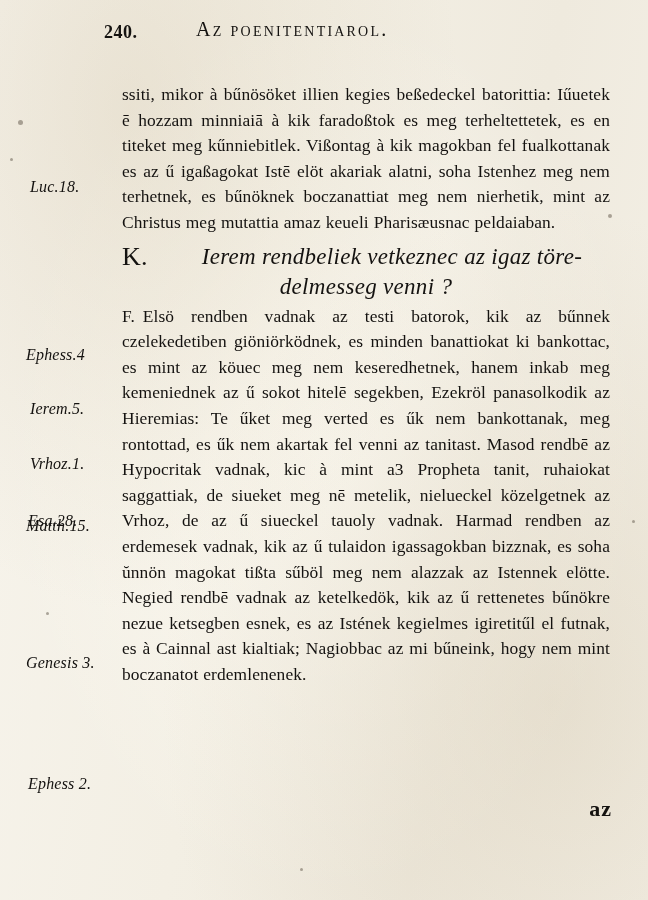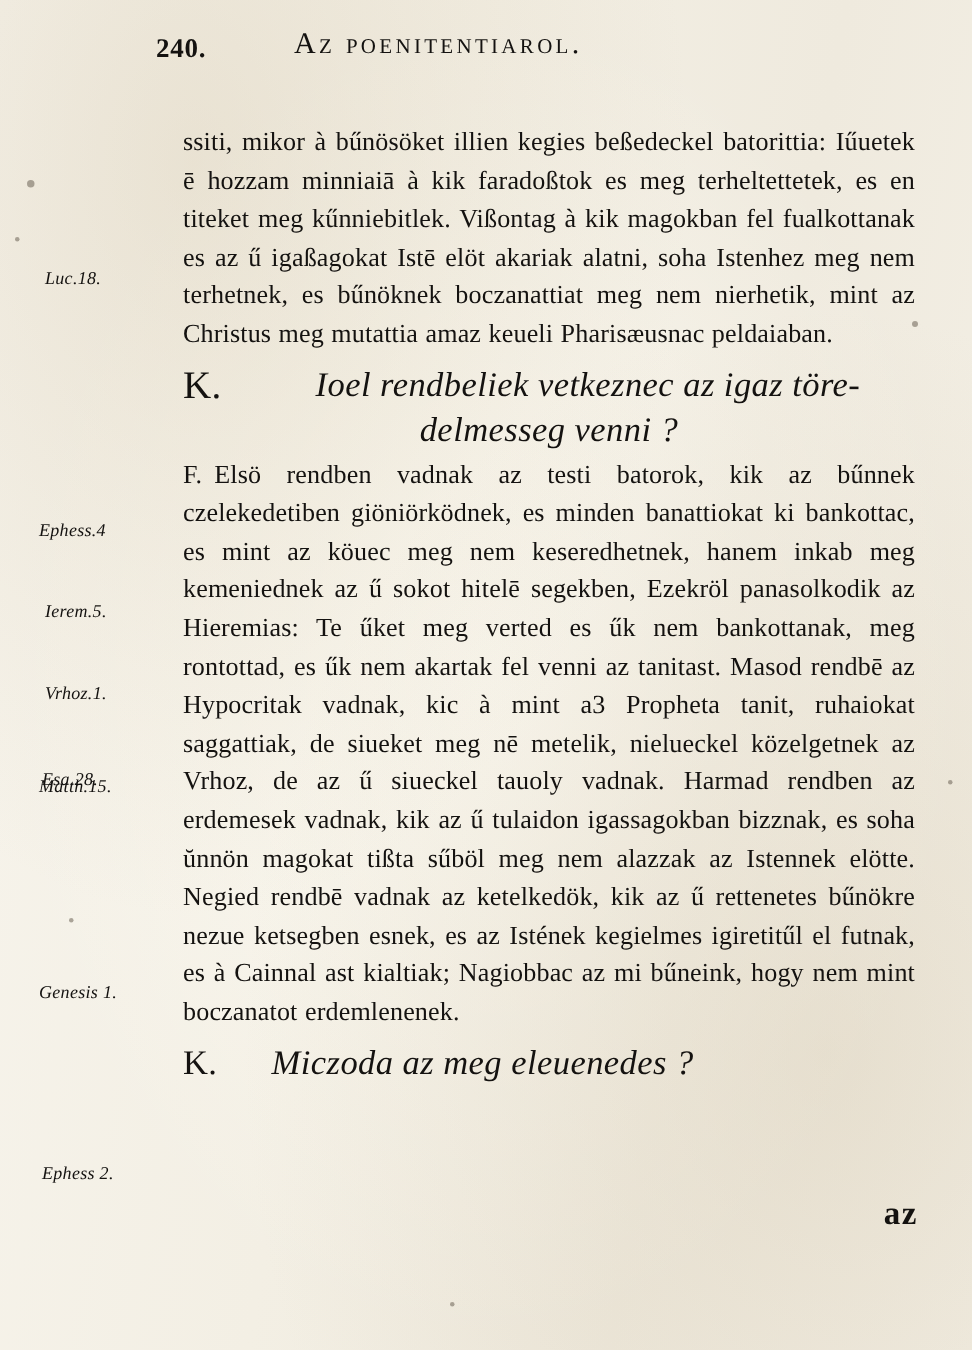--- a/index.html
+++ b/index.html
@@ -68,21 +68,21 @@
   
   .margin-notes {
     position: absolute;
     left: 26px;
     top: 0;
     width: 96px;
     height: 900px;
   }
   .mnote {
     position: absolute;
-    font-size: 12px;
+    font-size: 16px;
     font-style: italic;
     letter-spacing: .2px;
     white-space: nowrap;
     font-family: "Liberation Serif", serif;
   }
 
   
   .col {
     position: absolute;
     left: 122px;
@@ -163,39 +163,35 @@
     <div class="running-title">Az poenitentiarol.</div>
   </div>
 
   <div class="margin-notes">
     <div class="mnote" style="top:178px;left:4px;">Luc.18.</div>
     <div class="mnote" style="top:346px;left:0px;">Ephess.4</div>
     <div class="mnote" style="top:400px;left:4px;">Ierem.5.</div>
     <div class="mnote" style="top:455px;left:4px;">Vrhoz.1.</div>
     <div class="mnote" style="top:512px;left:2px;">Esa.28.</div>
     <div class="mnote" style="top:517px;left:0px;">Matth.15.</div>
-    <div class="mnote" style="top:654px;left:0px;">Genesis 1.</div>
+    <div class="mnote" style="top:654px;left:0px;">Genesis 3.</div>
     <div class="mnote" style="top:775px;left:2px;">Ephess 2.</div>
   </div>
 
   <div class="col">
 
     <p class="body">ssiti, mikor à bűnösöket illien kegies beßedeckel batorittia: Iűuetek ē hozzam minniaiā à kik faradoßtok es meg terheltettetek, es en titeket meg kűnniebitlek. Vißontag à kik magokban fel fualkottanak es az ű igaßagokat Istē elöt akariak alatni, soha Istenhez meg nem terhetnek, es bűnöknek boczanattiat meg nem nierhetik, mint az Christus meg mutattia amaz keueli Pharisæusnac peldaiaban.</p>
 
     <div class="q">
       <span class="qmark">K.</span>
-      <span>Ioel rendbeliek vetkeznec az igaz töre-</span><br>
+      <span>Ierem rendbeliek vetkeznec az igaz töre-</span><br>
       <span>delmesseg venni ?</span>
     </div>
 
     <p class="body blk"><span class="ans-mark">F.</span><span>Elsö rendben vadnak az testi batorok, kik az bűnnek czelekedetiben giöniörködnek, es minden banattiokat ki bankottac, es mint az köuec meg nem keseredhetnek, hanem inkab meg kemeniednek az ű sokot hitelē segekben, Ezekröl panasolkodik az Hieremias: Te űket meg verted es űk nem bankottanak, meg rontottad, es űk nem akartak fel venni az tanitast. Masod rendbē az Hypocritak vadnak, kic à mint a3 Propheta tanit, ruhaiokat saggattiak, de siueket meg nē metelik, nielueckel közelgetnek az Vrhoz, de az ű siueckel tauoly vadnak. Harmad rendben az erdemesek vadnak, kik az ű tulaidon igassagokban bizznak, es soha ŭnnön magokat tißta sűböl meg nem alazzak az Istennek elötte. Negied rendbē vadnak az ketelkedök, kik az ű rettenetes bűnökre nezue ketsegben esnek, es az Istének kegielmes igiretitűl el futnak, es à Cainnal ast kialtiak; Nagiobbac az mi bűneink, hogy nem mint boczanatot erdemlenenek.</span></p>
 
-    <div class="q-inline">
-      <span class="qmark">K.</span>
-      <span class="qtext">Miczoda az meg eleuenedes ?</span>
-    </div>
 
 
   </div>
 
   <div class="catchword">az</div>
 
 </div>
 
 </body></html>

